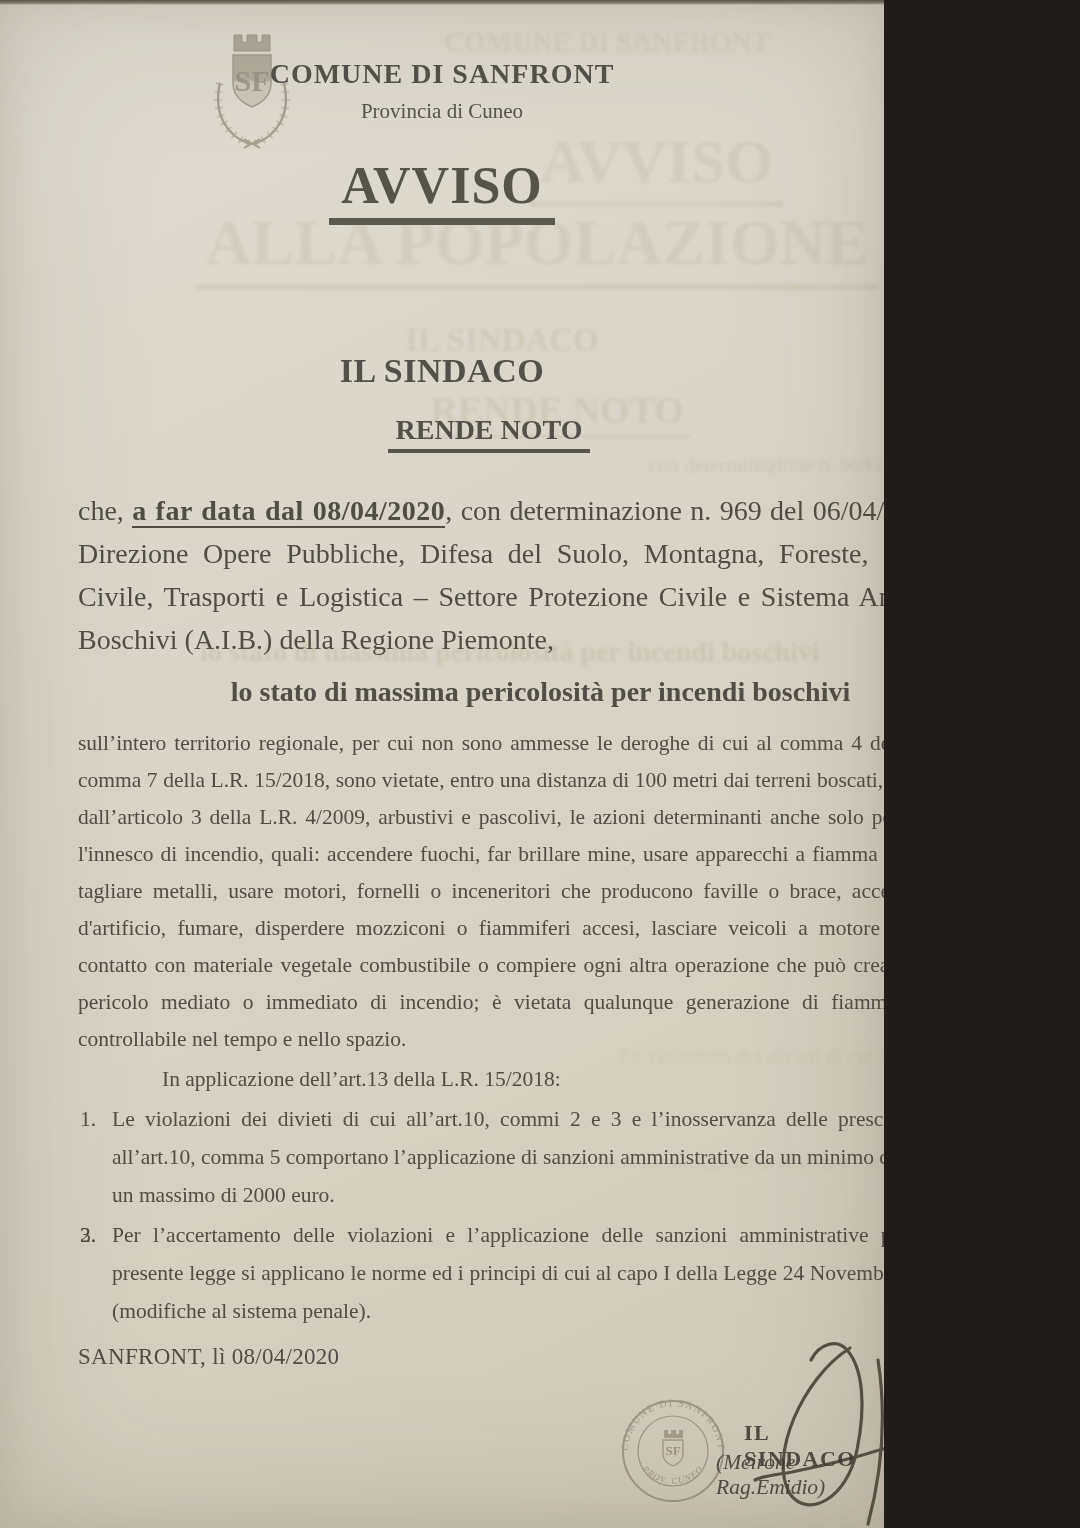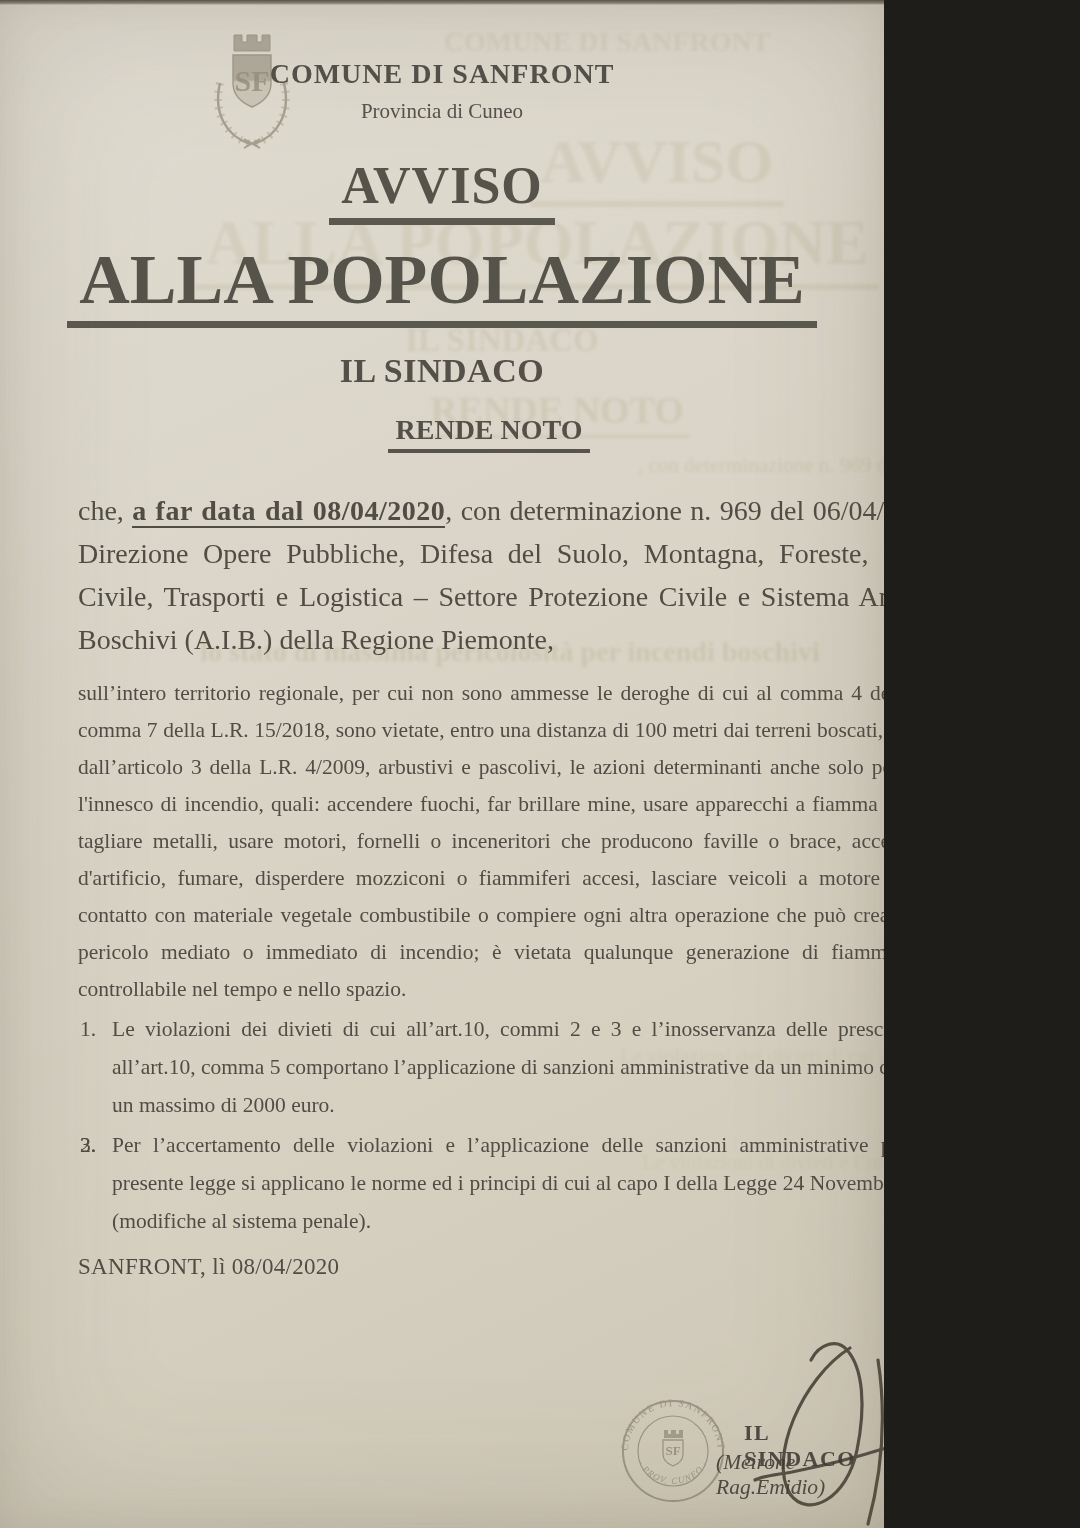--- a/index.html
+++ b/index.html
@@ -101,34 +101,33 @@
       <path d="M44 114 l16 9 M60 114 l-16 9" stroke-width="2"></path>
     </g>
   </svg>
 
   <div class="cline muni">COMUNE DI SANFRONT</div>
   <div class="cline prov">Provincia di Cuneo</div>
 
   <div class="cline t1">
     <span class="ul">AVVISO</span>
   </div>
-  <div class="cline t2">
-    <span class="ul">ALLA POPOLAZIONE</span>
-  </div>
   <div class="cline sub1">IL SINDACO</div>
   <div class="cline sub2">
     <span class="ul">RENDE NOTO</span>
   </div>
 
   <div class="doc-body">
     <p class="intro"><span>che, </span><b>a far data dal 08/04/2020</b><span>, con determinazione n. 969 del 06/04/2020 della Direzione Opere Pubbliche, Difesa del Suolo, Montagna, Foreste, Protezione Civile, Trasporti e Logistica – Settore Protezione Civile e Sistema Anti Incendi Boschivi (A.I.B.) della Regione Piemonte,</span></p>
 
+    <p class="decl2">lo stato di massima pericolosità per incendi boschivi</p>
 
     <p class="mainp">sull’intero territorio regionale, per cui non sono ammesse le deroghe di cui al comma 4 dell’art. 4 e 10 comma 7 della L.R. 15/2018, sono vietate, entro una distanza di 100 metri dai terreni boscati, come definiti dall’articolo 3 della L.R. 4/2009, arbustivi e pascolivi, le azioni determinanti anche solo potenzialmente l'innesco di incendio, quali: accendere fuochi, far brillare mine, usare apparecchi a fiamma o elettrici per tagliare metalli, usare motori, fornelli o inceneritori che producono faville o brace, accendere fuochi d'artificio, fumare, disperdere mozziconi o fiammiferi accesi, lasciare veicoli a motore incustoditi a contatto con materiale vegetale combustibile o compiere ogni altra operazione che può creare comunque pericolo mediato o immediato di incendio; è vietata qualunque generazione di fiamma libera non controllabile nel tempo e nello spazio.</p>
 
+    <p class="application">In applicazione dell’art.13 della L.R. 15/2018:</p>
 
     <div class="slist">
       <div class="list-item">
         <span class="num">1.</span>
         <span>Le violazioni dei divieti di cui all’art.10, commi 2 e 3 e l’inosservanza delle prescrizioni di cui all’art.10, comma 5 comportano l’applicazione di sanzioni amministrative da un minimo di 200 euro ad un massimo di 2000 euro.</span>
       </div>
       <div class="list-item">
         <span class="num">2.</span>
       </div>
       <div class="list-item">

